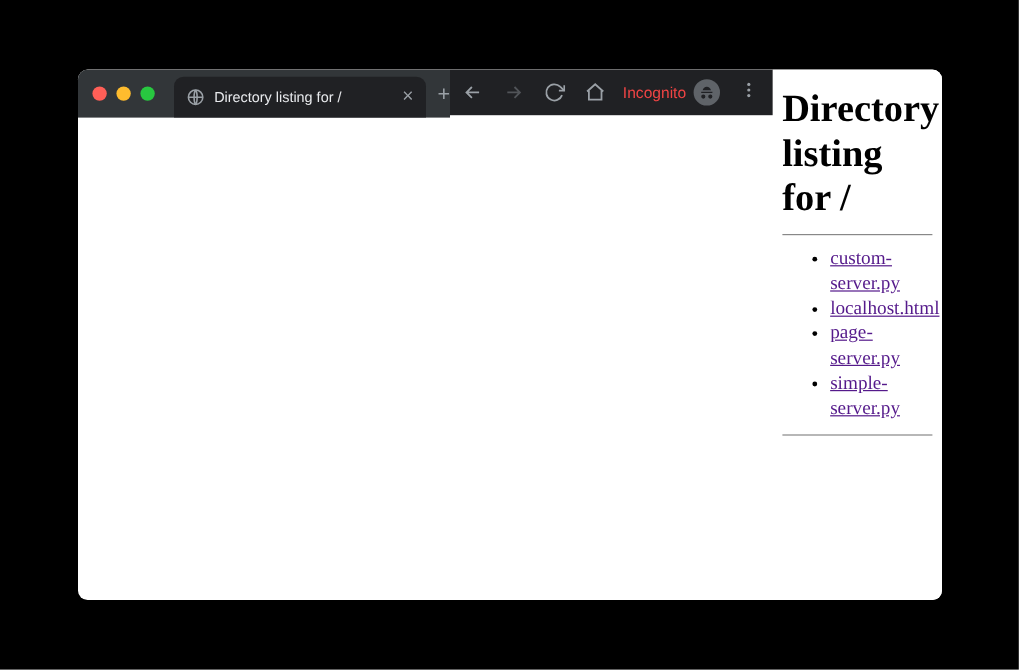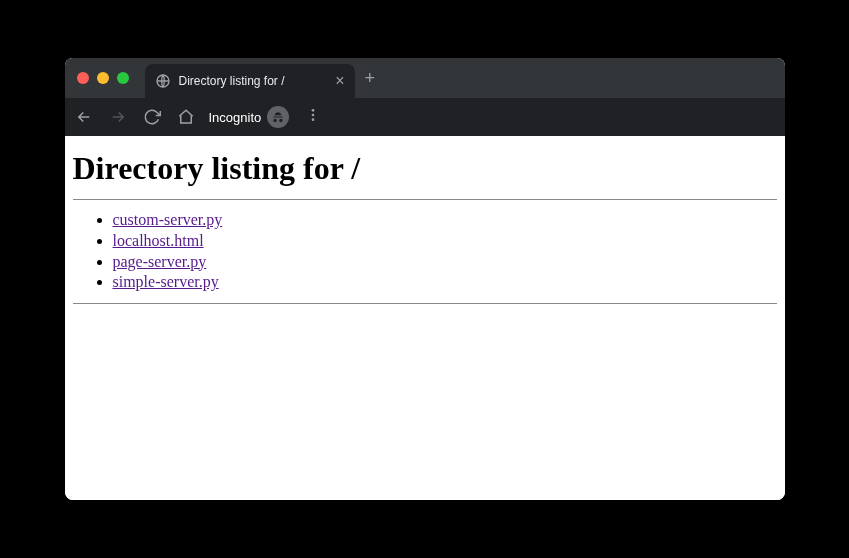--- a/index.html
+++ b/index.html
@@ -13,21 +13,21 @@
       justify-content: center;
     }
     .browser-window {
       width: 720px;
       height: 442px;
       background: #fff;
       border-radius: 8px;
       overflow: hidden;
       box-shadow: 0 20px 50px rgba(0,0,0,0.5);
       display: flex;
-      flex-direction: column;
+      flex-direction: row;
     }
     .tab-bar {
       background: #323639;
       height: 40px;
       display: flex;
       align-items: center;
       padding-left: 12px;
     }
     .traffic-lights {
       display: flex;
@@ -119,21 +119,21 @@
     .url-host { color: #e8eaed; font-weight: 500; }
     .url-port { color: #9aa0a6; }
     .star-icon {
       color: #9aa0a6;
       margin-left: auto;
     }
     .incognito {
       display: flex;
       align-items: center;
       gap: 6px;
-      color: #ffffff;
+      color: #ef4444;
       font-size: 13px;
     }
     .incognito-icon {
       width: 22px;
       height: 22px;
       border-radius: 50%;
       background: #5f6368;
       display: flex;
       align-items: center;
       justify-content: center;

